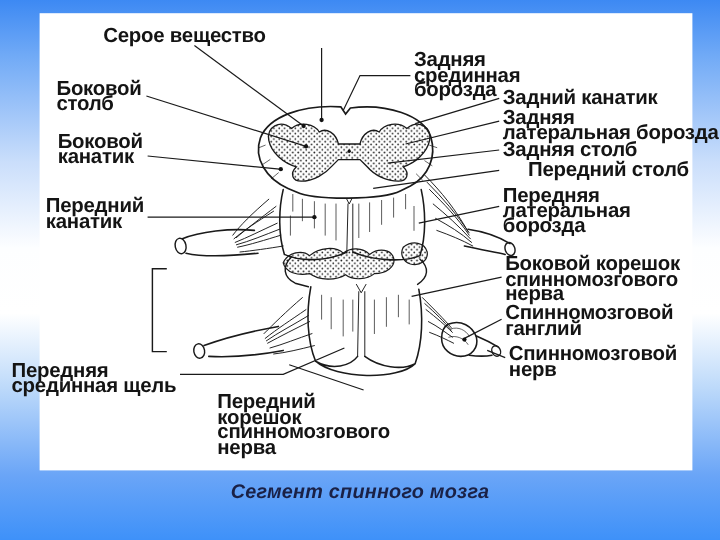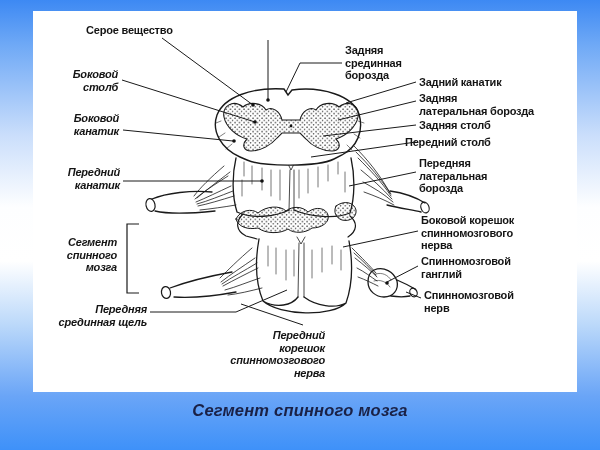--- a/index.html
+++ b/index.html
@@ -4,24 +4,24 @@
 <style>
   html,body{margin:0;padding:0;background:#dfe7f2;}
   .stage{
     position:relative;width:600px;height:450px;overflow:hidden;
     font-family:"Liberation Sans",sans-serif;
     background:linear-gradient(180deg,#3d89f3 0%,#6fa9f6 10%,#cadefb 30%,#fdfeff 46%,#ffffff 58%,#bcd9fa 72%,#6aa5f7 88%,#3e91f9 100%);
   }
   .panel{position:absolute;left:33px;top:11px;width:544px;height:381px;background:#ffffff;}
   svg.art{position:absolute;left:0;top:0;}
   .lbl{
-    position:absolute;font-size:11px;line-height:12.5px;font-weight:bold;
+    position:absolute;font-size:17px;line-height:12.5px;font-weight:bold;
     color:#141414;white-space:pre-line;letter-spacing:-0.2px;
   }
-  .lbl.r{text-align:right;font-style:italic;}
+  .lbl.r{text-align:left;}
   .caption{
     position:absolute;left:0;top:401px;width:600px;text-align:center;
     font-size:16.5px;font-weight:bold;font-style:italic;color:#1a2146;letter-spacing:.2px;
   }
 </style>
 </head>
 <body>
 
 <div class="stage">
   <div class="panel"></div>
@@ -107,40 +107,37 @@
   </svg>
 
   <div class="lbl" style="left:86px;  top:24px;">Серое вещество</div>
   <div class="lbl" style="left:345px; top:44px;">Задняя
 срединная
 борозда</div>
   <div class="lbl" style="left:419px; top:76px;">Задний канатик</div>
   <div class="lbl" style="left:419px; top:92px;">Задняя
 латеральная борозда</div>
   <div class="lbl" style="left:419px; top:119px;">Задняя столб</div>
-  <div class="lbl" style="left:405px; top:136px;">Передний столб</div>
+  <div class="lbl" style="left:440px; top:136px;">Передний столб</div>
   <div class="lbl" style="left:419px; top:157px;">Передняя
 латеральная
 борозда</div>
   <div class="lbl" style="left:421px; top:214px;">Боковой корешок
 спинномозгового
 нерва</div>
   <div class="lbl" style="left:421px; top:255px;">Спинномозговой
 ганглий</div>
   <div class="lbl" style="left:424px; top:289px;">Спинномозговой
 нерв</div>
   <div class="lbl r" style="right:482px; top:68px;">Боковой
 столб</div>
   <div class="lbl r" style="right:481px; top:112px;">Боковой
 канатик</div>
   <div class="lbl r" style="right:480px; top:166px;">Передний
 канатик</div>
-  <div class="lbl r" style="right:483px; top:236px;">Сегмент
-спинного
-мозга</div>
   <div class="lbl r" style="right:453px; top:303px;">Передняя
 срединная щель</div>
   <div class="lbl r" style="right:275px; top:329px;">Передний
 корешок
 спинномозгового
 нерва</div>
 
   <div class="caption">Сегмент спинного мозга</div>
 </div>
 

